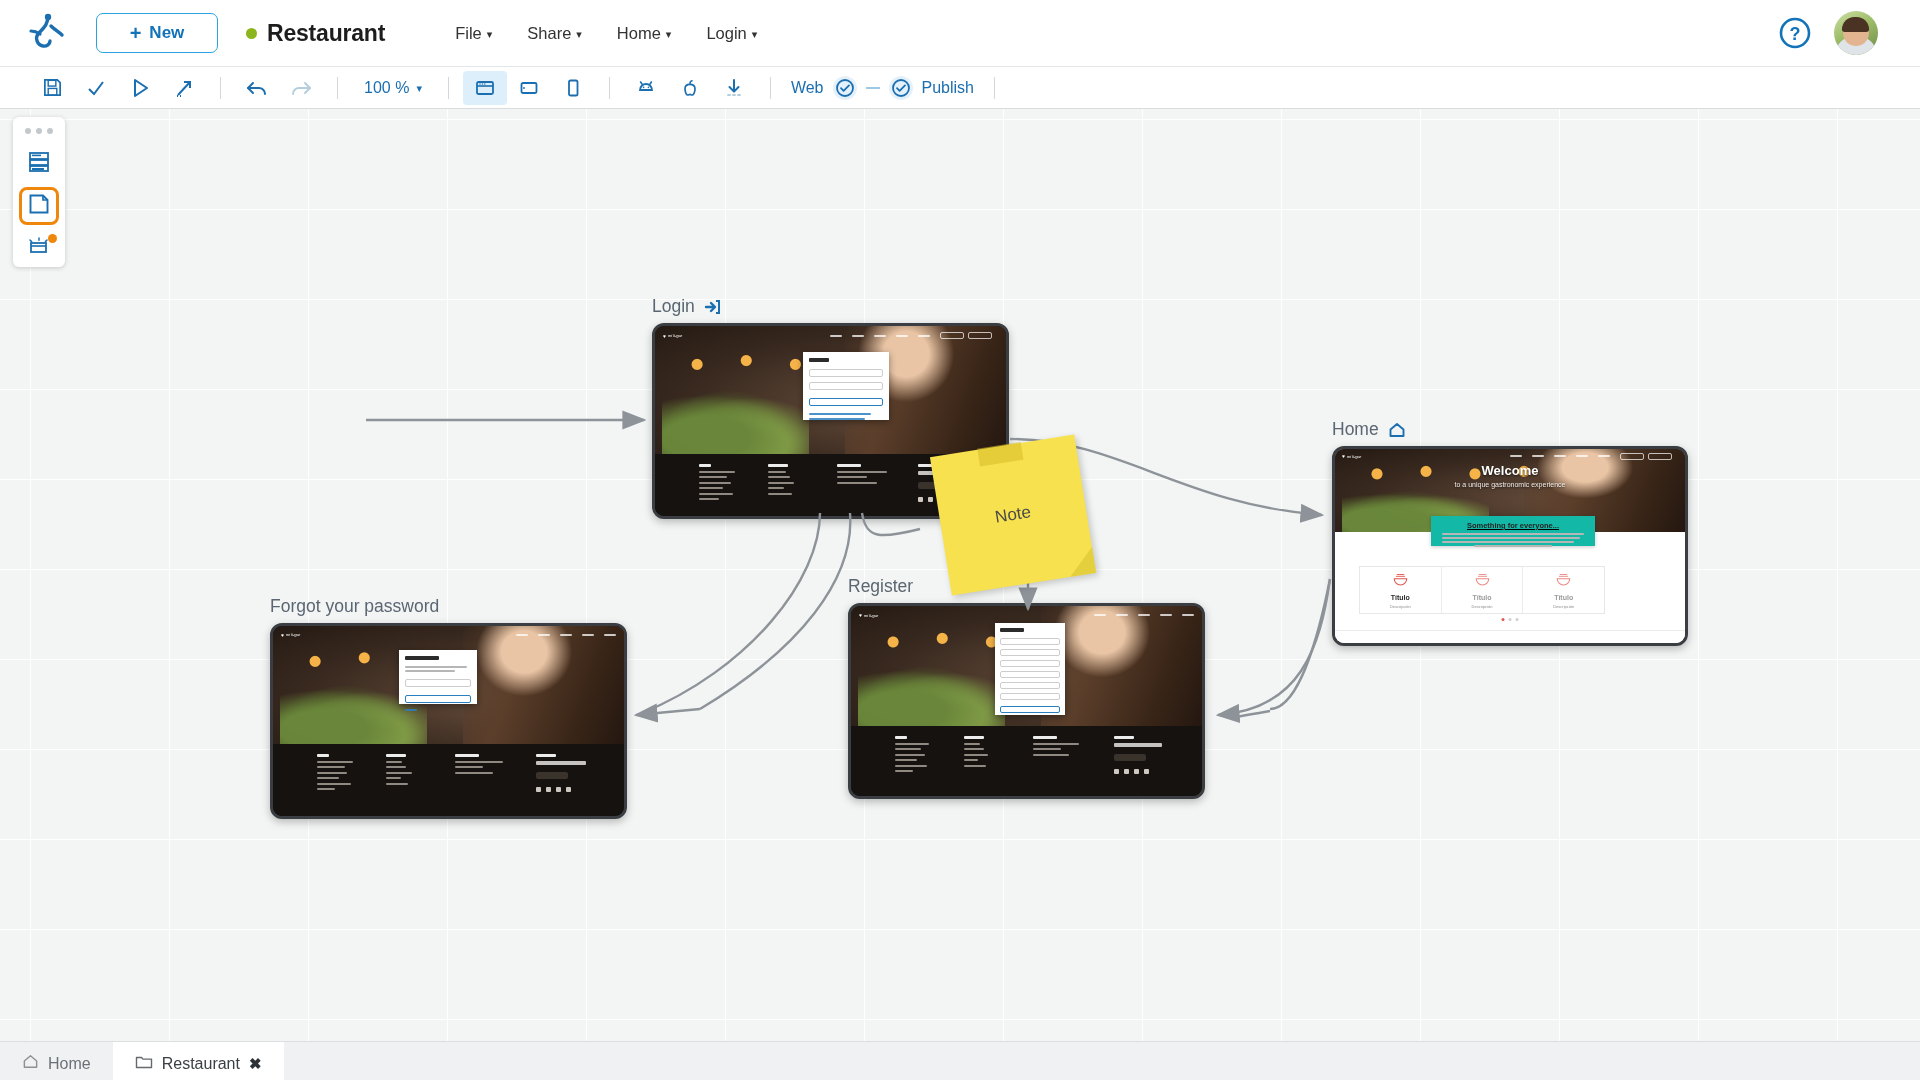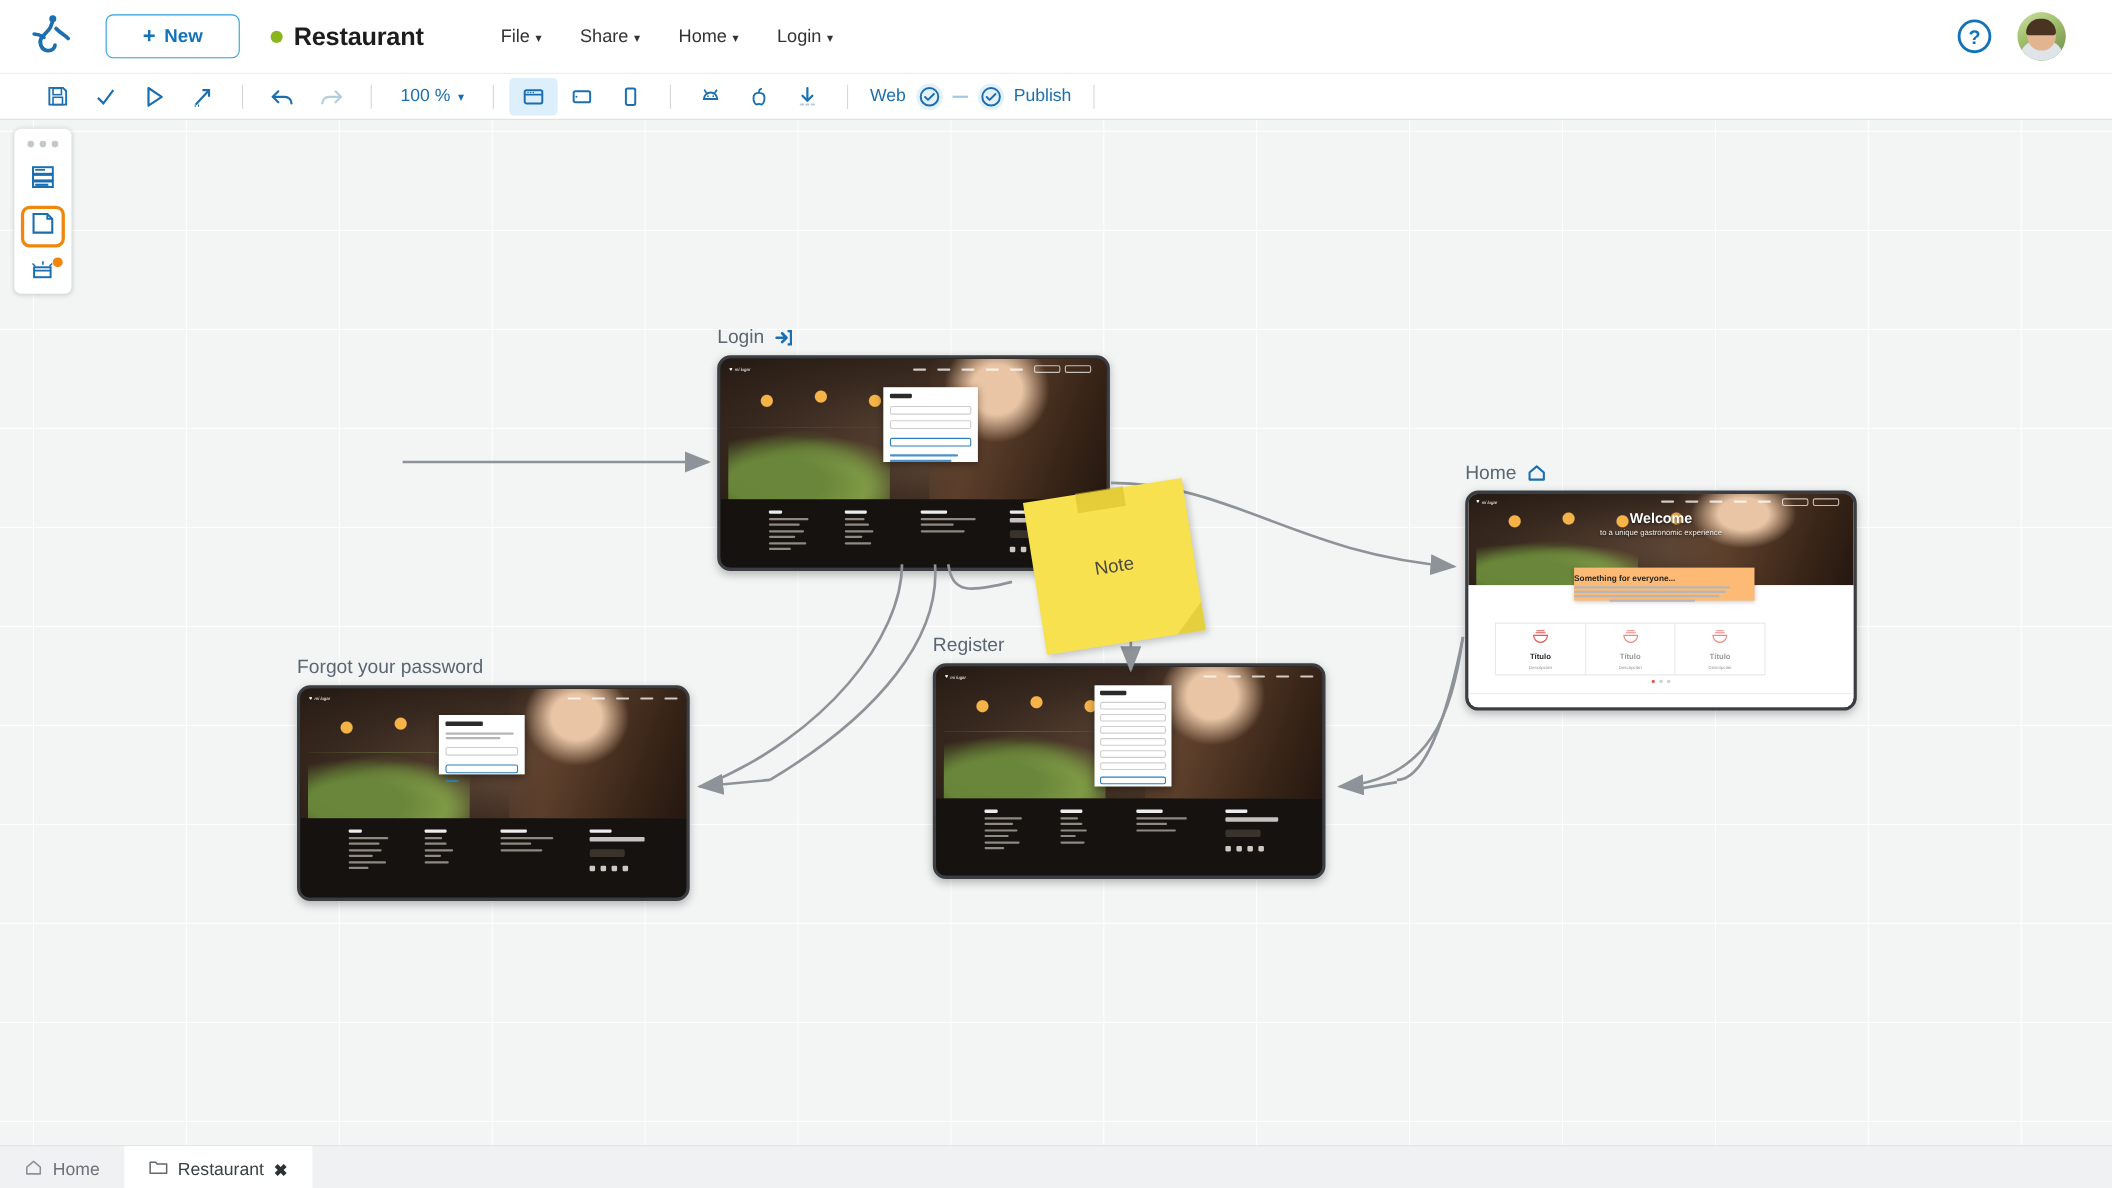--- a/index.html
+++ b/index.html
@@ -174,22 +174,22 @@
   .mc-line { height:2px; background:#b6b6b6; border-radius:1px; }
   .mc-input { height:8px; border:0.8px solid #cdcdcd; border-radius:2px; background:#fff; }
   .mc-btn { height:8px; border:0.8px solid #2a7fc0; border-radius:2px; background:#fff; }
   .mc-link { height:2px; background:#2a7fc0; border-radius:1px; opacity:.85; }
 
   
   .page-light { background:#ffffff; width:100%; position:relative; }
   .welcome-t { position:absolute; width:100%; text-align:center; color:#fff; font-size:13px; font-weight:bold; text-shadow:0 1px 2px rgba(0,0,0,.6); }
   .welcome-s { position:absolute; width:100%; text-align:center; color:#f0ece8; font-size:7px; text-shadow:0 1px 2px rgba(0,0,0,.6); }
   .card-something {
-    position:absolute; background:#fdba74; box-shadow:0 1px 4px rgba(0,0,0,.22);
-    display:flex; flex-direction:column; align-items:flex-start; padding-top:5px;
+    position:absolute; background:#14b8a6; box-shadow:0 1px 4px rgba(0,0,0,.22);
+    display:flex; flex-direction:column; align-items:center; padding-top:5px;text-decoration:underline;
   }
   .cs-h { font-size:7.5px; font-weight:bold; color:#232323; }
   .tiles { position:absolute; display:flex; border:1px solid #e7e7e7; background:#fff; }
   .tile { flex:1; display:flex; flex-direction:column; align-items:center; justify-content:center; gap:3px; border-right:1px solid #ececec; padding: 8px 0;}
   .tile:last-child { border-right:none; }
   .tile-title { font-size:7px; font-weight:bold; color:#2a2a2a; }
   .tile-sub { font-size:4px; color:#8d8d8d; }
   .dots { position:absolute; display:flex; gap:4px; left:50%; transform:translateX(-50%);}
   .dots i { width:3px;height:3px;border-radius:50%; background:#cfcfcf; display:block;}
   .dots i.on { background:#e0574f; }

